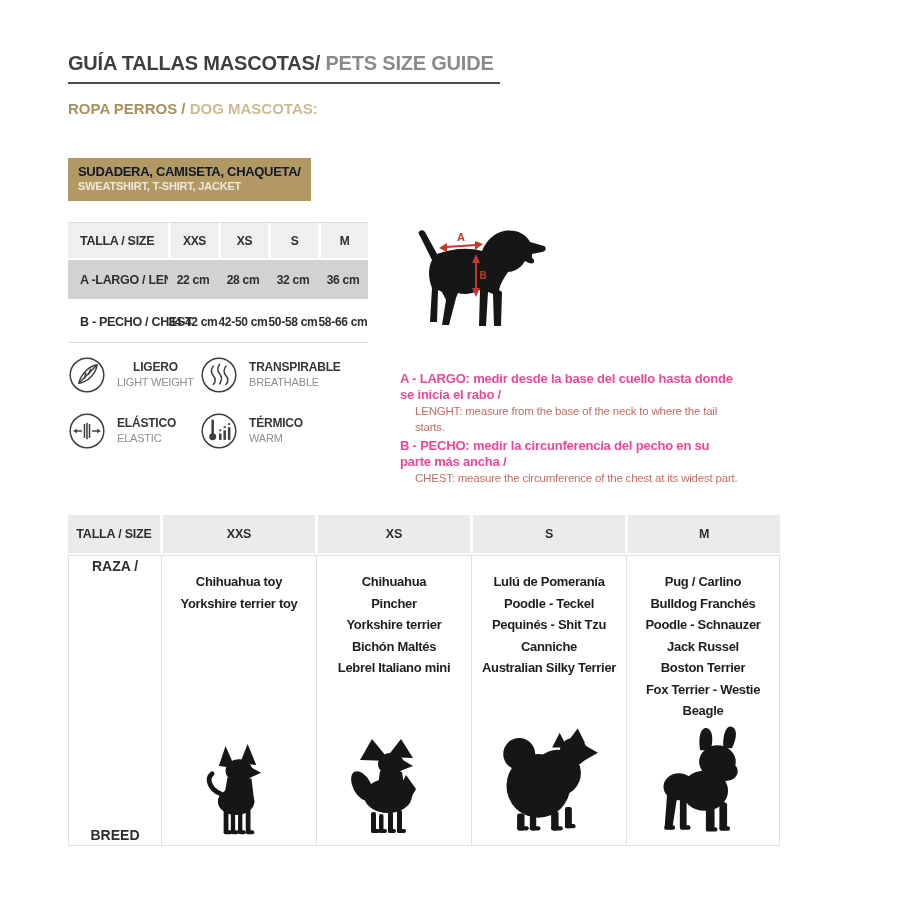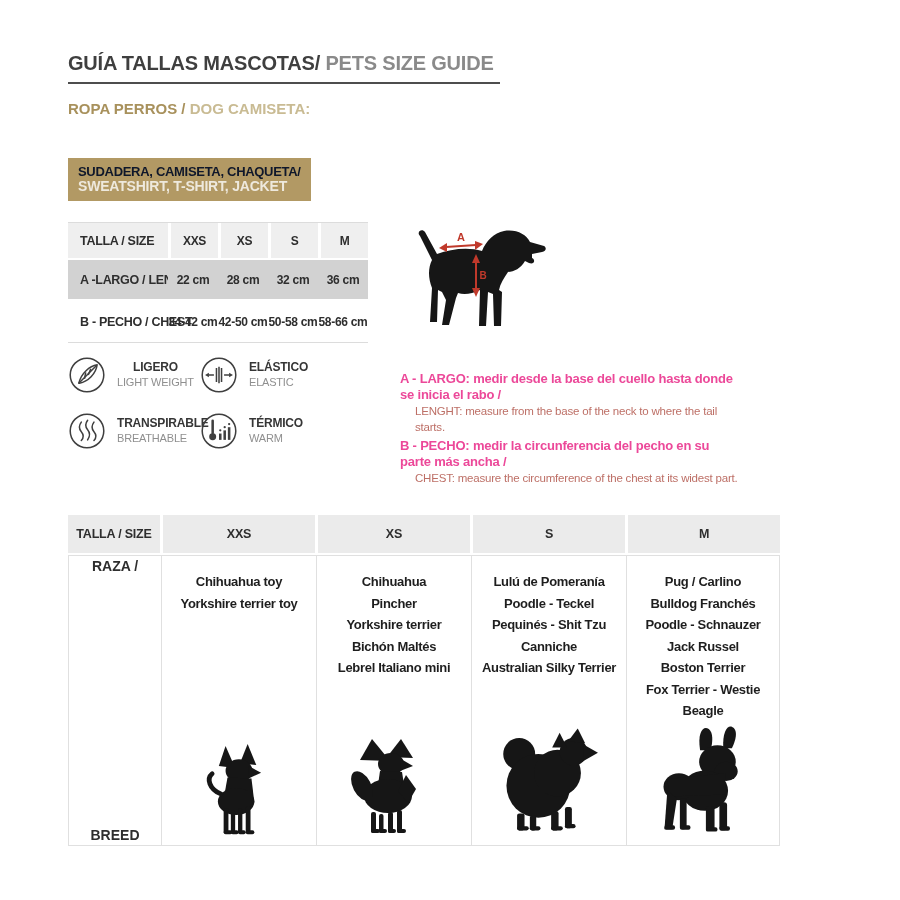--- a/index.html
+++ b/index.html
@@ -9,21 +9,21 @@
   
   .title{position:absolute;left:68px;top:52px;font-size:20px;font-weight:bold;
          letter-spacing:-0.2px;border-bottom:2px solid #4d4d4d;padding:0 6px 7px 0;white-space:nowrap;}
   .title .t-es{color:#3f3f3f;}
   .title .t-en{color:#8a8a8a;}
   .subtitle{position:absolute;left:68px;top:100px;font-size:15px;font-weight:bold;white-space:nowrap;}
   .subtitle .s-es{color:#a8915c;}
   .subtitle .s-en{color:#c9bb93;}
   .banner{position:absolute;left:68px;top:158px;background:#b29964;padding:6px 10px 7px;line-height:15px;max-width:240px;}
   .banner .b1{display:block;color:#0f172a;font-weight:bold;font-size:13px;letter-spacing:-0.3px;white-space:nowrap;}
-  .banner .b2{display:block;color:rgba(255,255,255,0.78);font-weight:bold;font-size:14px;letter-spacing:-0.2px;white-space:nowrap;}
+  .banner .b2{display:block;color:rgba(255,255,255,0.78);font-weight:bold;font-size:11px;letter-spacing:-0.2px;white-space:nowrap;}
 
   
   .size-table{position:absolute;left:68px;top:222px;width:300px;border-top:1px solid #dcdcdc;border-bottom:1px solid #dcdcdc;}
   .st-row{display:grid;grid-template-columns:100px 50px 50px 50px 50px;}
   .st-row + .st-row{margin-top:2px;}
   .st-head{height:35px;}
   .st-a{height:39px;}
   .st-b{height:41px;}
   .st-cell{display:flex;align-items:center;justify-content:center;font-weight:bold;
            font-size:12px;letter-spacing:-0.3px;white-space:nowrap;color:#2e2e2e;}
@@ -65,21 +65,21 @@
 </style>
 </head>
 <body>
 
 <div class="page">
 
   <div class="title">
     <span class="t-es">GUÍA TALLAS MASCOTAS/</span><span class="t-en"> PETS SIZE GUIDE</span>
   </div>
   <div class="subtitle">
-    <span class="s-es">ROPA PERROS / </span><span class="s-en">DOG CAMISETA:</span>
+    <span class="s-es">ROPA PERROS / </span><span class="s-en">DOG MASCOTAS:</span>
   </div>
 
   <div class="banner">
     <span class="b1">SUDADERA, CAMISETA, CHAQUETA/</span>
     <span class="b2">SWEATSHIRT, T-SHIRT, JACKET</span>
   </div>
 
   <div class="size-table">
     <div class="st-row st-head">
       <div class="st-cell label">TALLA / SIZE</div>
@@ -136,45 +136,45 @@
           <path d="M36,20 L32,30 M28,26 L26,36"></path>
         </svg>
       </span>
       <span class="ftext">
         <span class="f-es">LIGERO</span>
         <span class="f-en">LIGHT WEIGHT</span>
       </span>
     </div>
     <div class="feature">
       <span class="ficon">
+        <svg width="38" height="38" viewBox="0 0 60 60" fill="none" stroke="#3f3f3f" stroke-width="2.4" stroke-linecap="round">
+          <circle cx="30" cy="30" r="26.5"></circle>
+          <path d="M21,16 q-6,8 0,15 q6,7 0,14"></path>
+          <path d="M31,13 q-6,8 0,15 q6,7 0,16"></path>
+          <path d="M41,16 q-6,8 0,15 q6,7 0,14"></path>
+        </svg>
+      </span>
+      <span class="ftext">
+        <span class="f-es">TRANSPIRABLE</span>
+        <span class="f-en">BREATHABLE</span>
+      </span>
+    </div>
+    <div class="feature">
+      <span class="ficon">
         <svg width="38" height="38" viewBox="0 0 60 60" fill="none" stroke="#3f3f3f" stroke-width="2.4">
           <circle cx="30" cy="30" r="26.5"></circle>
           <path d="M26,19 V41 M30,17 V43 M34,19 V41"></path>
           <path d="M22,30 H13 M38,30 H47"></path>
           <polygon points="8,30 14,26.5 14,33.5" fill="#3f3f3f" stroke="none"></polygon>
           <polygon points="52,30 46,26.5 46,33.5" fill="#3f3f3f" stroke="none"></polygon>
         </svg>
       </span>
       <span class="ftext">
         <span class="f-es">ELÁSTICO</span>
         <span class="f-en">ELASTIC</span>
-      </span>
-    </div>
-    <div class="feature">
-      <span class="ficon">
-        <svg width="38" height="38" viewBox="0 0 60 60" fill="none" stroke="#3f3f3f" stroke-width="2.4" stroke-linecap="round">
-          <circle cx="30" cy="30" r="26.5"></circle>
-          <path d="M21,16 q-6,8 0,15 q6,7 0,14"></path>
-          <path d="M31,13 q-6,8 0,15 q6,7 0,16"></path>
-          <path d="M41,16 q-6,8 0,15 q6,7 0,14"></path>
-        </svg>
-      </span>
-      <span class="ftext">
-        <span class="f-es">TRANSPIRABLE</span>
-        <span class="f-en">BREATHABLE</span>
       </span>
     </div>
     <div class="feature">
       <span class="ficon">
         <svg width="38" height="38" viewBox="0 0 60 60" fill="none" stroke="#3f3f3f" stroke-width="2.4">
           <circle cx="30" cy="30" r="26.5"></circle>
           <path d="M20,14 V33" stroke-width="4" stroke-linecap="round"></path>
           <g fill="#3f3f3f" stroke="none">
             <circle cx="20" cy="39" r="5.5"></circle>
             <rect x="30" y="34" width="4" height="10"></rect>

